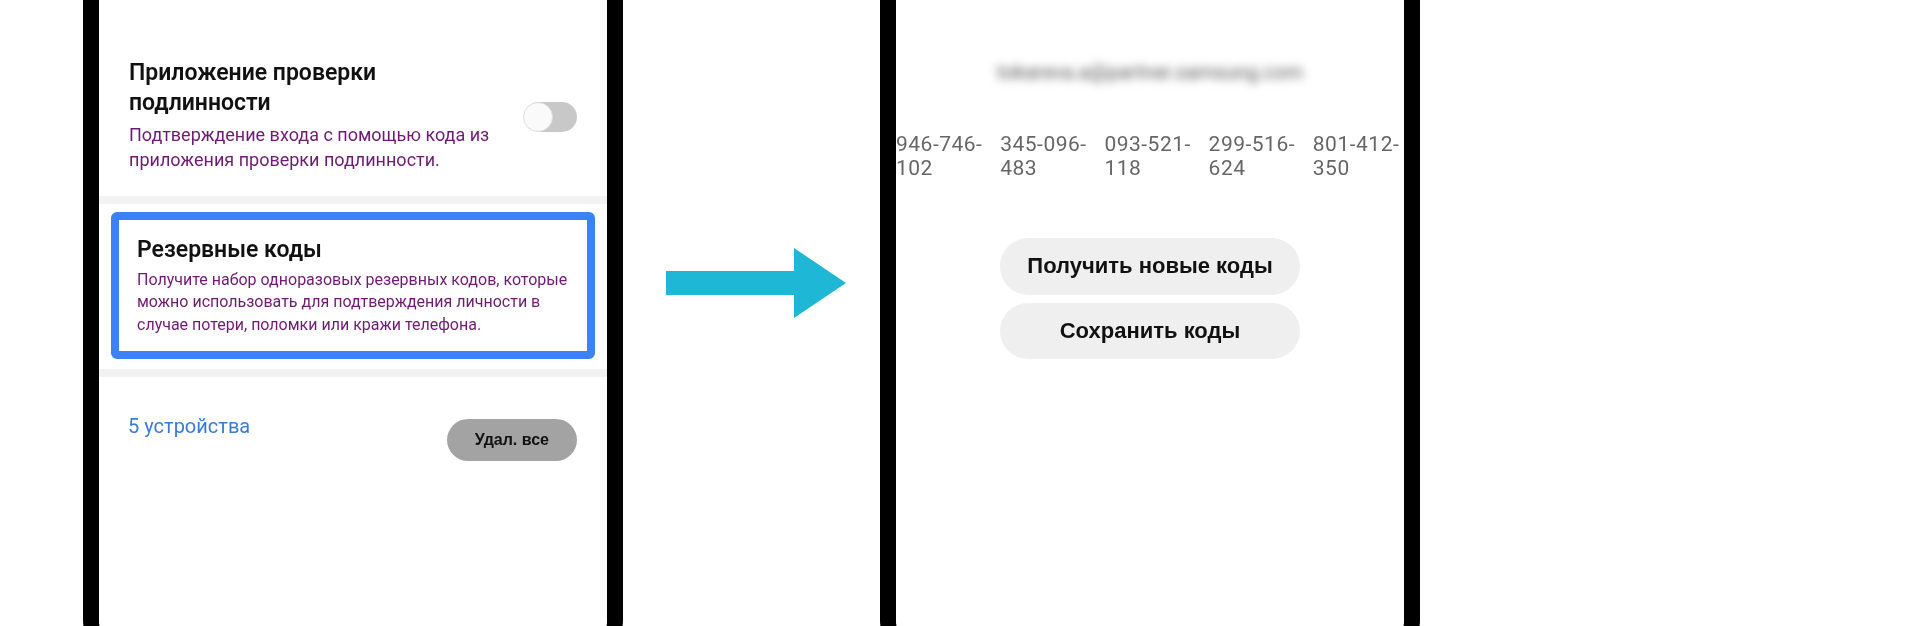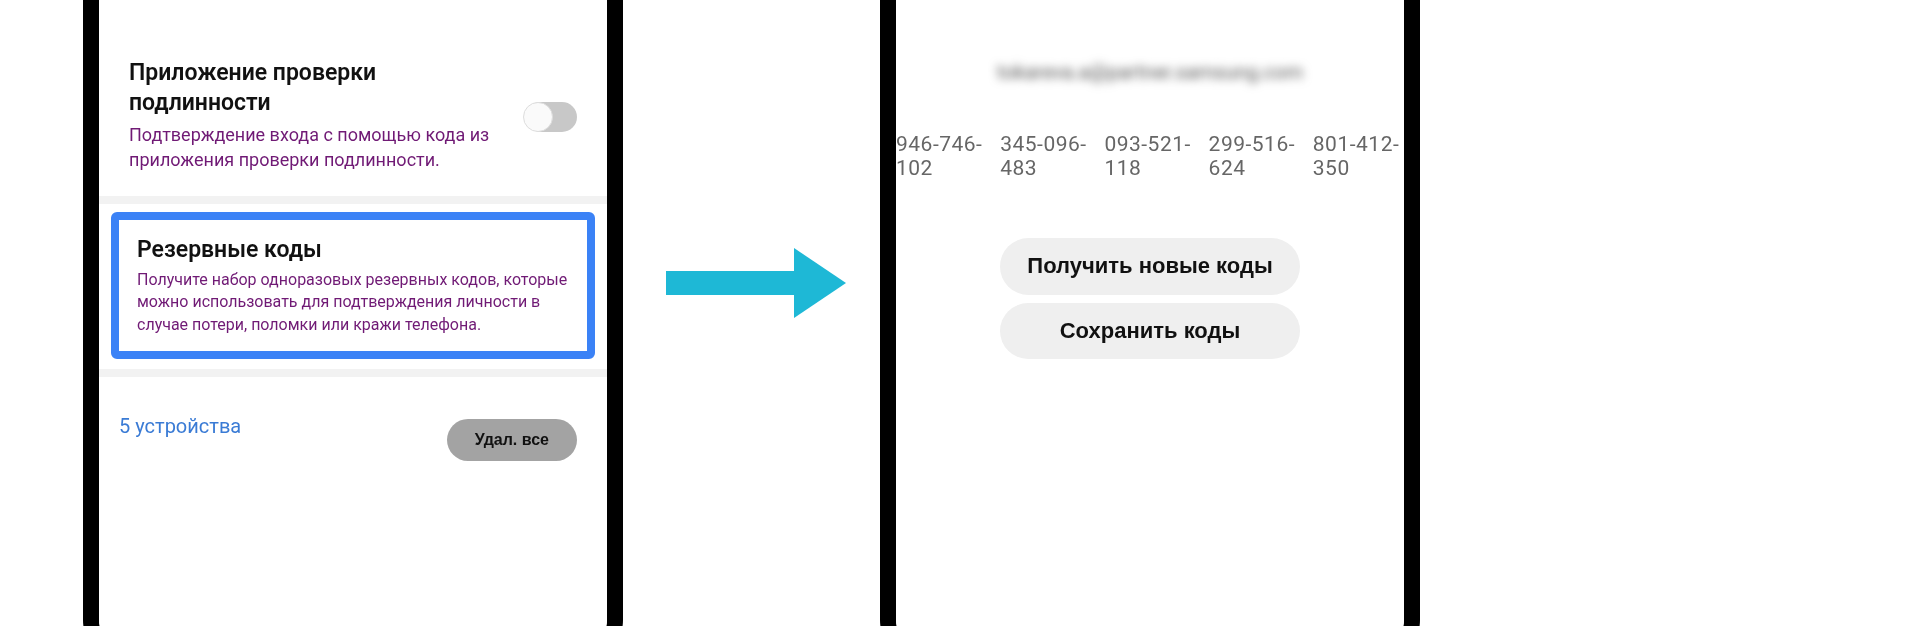--- a/index.html
+++ b/index.html
@@ -93,21 +93,21 @@
     .section-header {
       padding: 22px 30px 10px 30px;
       font-size: 20px;
       color: #888;
     }
     
     .devices-row {
       display: flex;
       align-items: center;
       justify-content: space-between;
-      padding: 10px 30px 0 20px;
+      padding: 10px 30px 0 29px;
     }
     .devices-link {
       font-size: 20px;
       color: #3a7bd5;
     }
     .pill-btn {
       background: #a3a3a3;
       border: none;
       border-radius: 26px;
       padding: 12px 28px;

